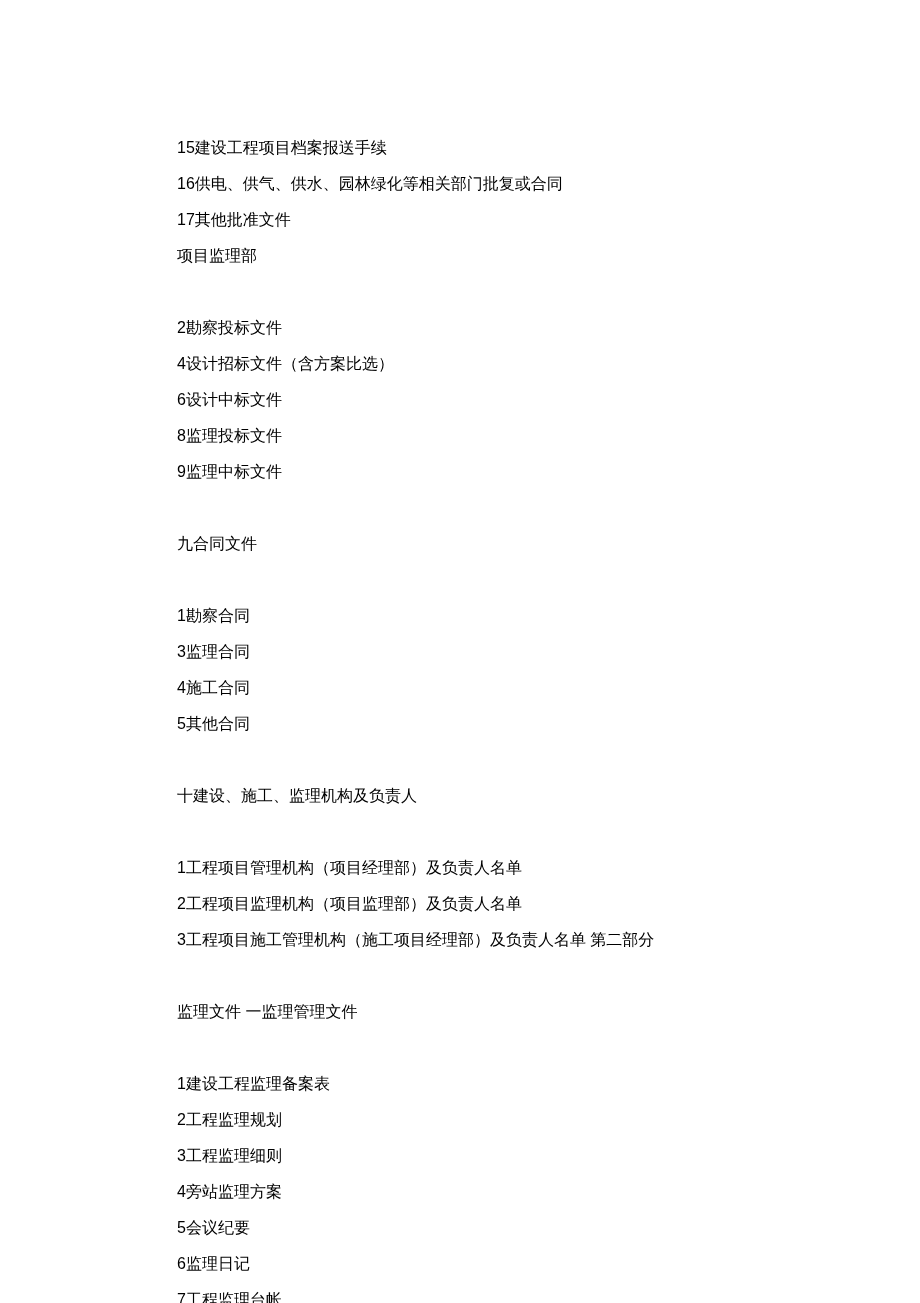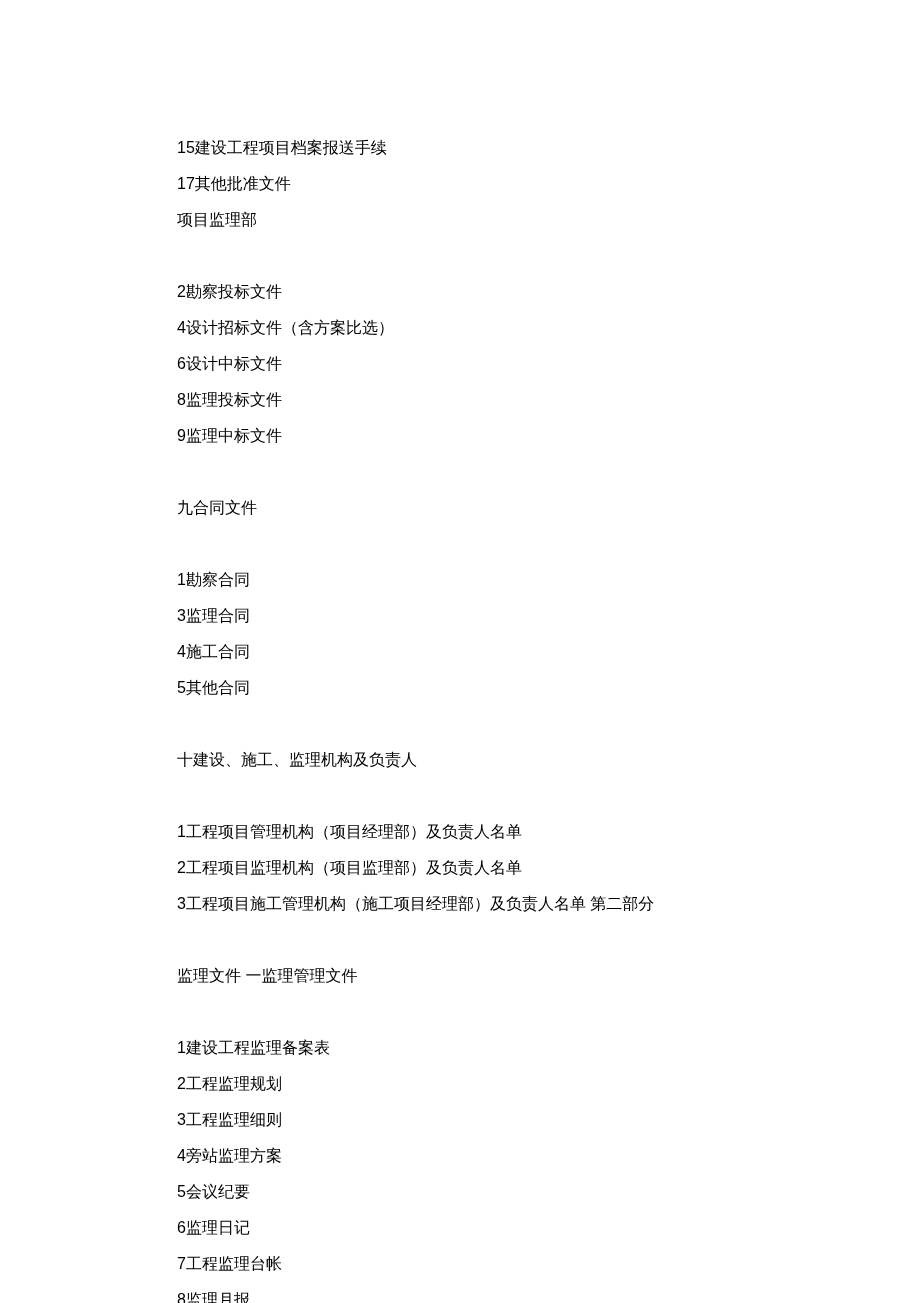--- a/index.html
+++ b/index.html
@@ -21,20 +21,21 @@
     }
     .spacer {
       height: 28px;
     }
   </style>
 </head>
 <body>
 
 <div>
   <div class="line">15建设工程项目档案报送手续</div>
+  <div class="line">16供电、供气、供水、园林绿化等相关部门批复或合同</div>
   <div class="line">17其他批准文件</div>
   <div class="line">项目监理部</div>
   <div class="spacer"></div>
   <div class="line">2勘察投标文件</div>
   <div class="line">4设计招标文件（含方案比选）</div>
   <div class="line">6设计中标文件</div>
   <div class="line">8监理投标文件</div>
   <div class="line">9监理中标文件</div>
   <div class="spacer"></div>
   <div class="line">九合同文件</div>

